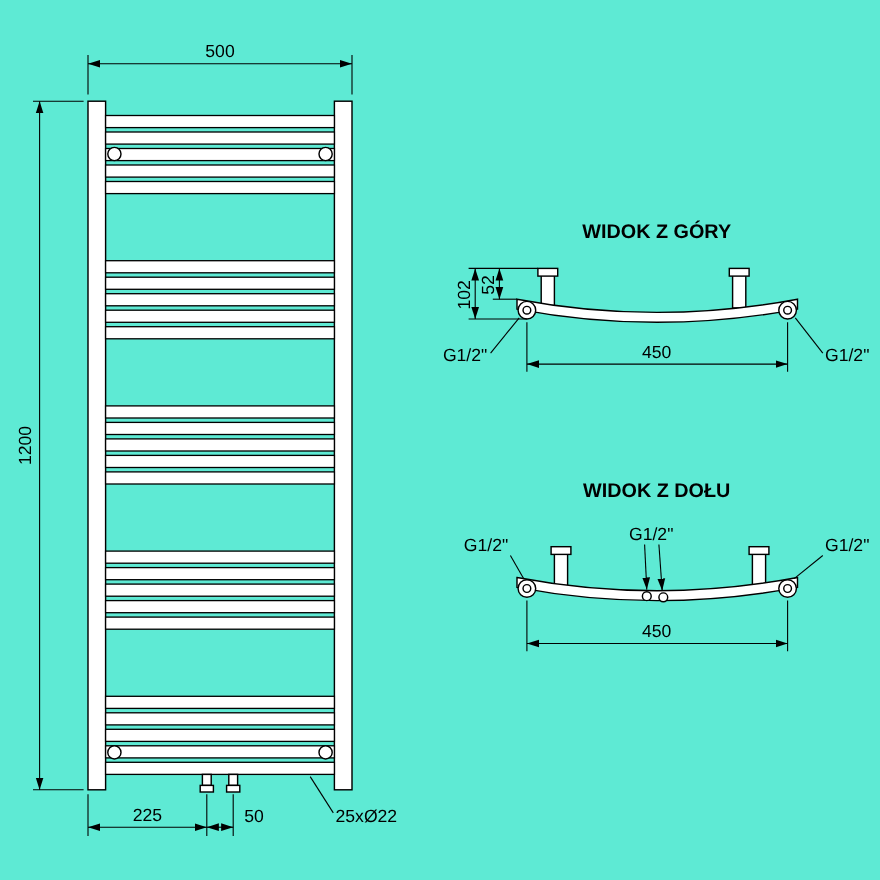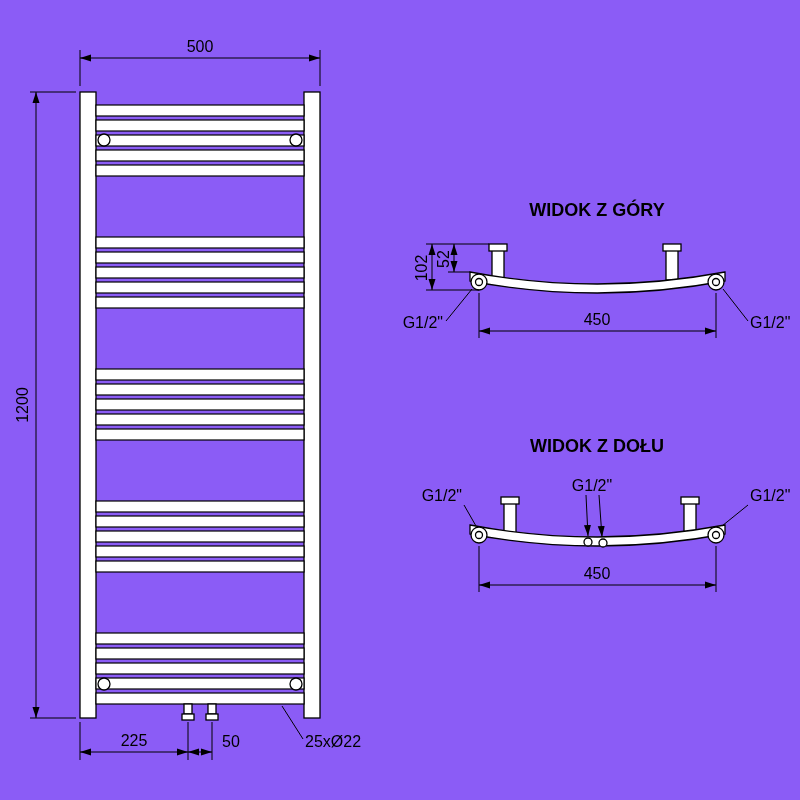--- a/index.html
+++ b/index.html
@@ -1,16 +1,16 @@
 <!DOCTYPE html>
 <html><head>
 <meta charset="utf-8">
 <style>
   html,body{margin:0;padding:0;background:#fff;}
-  .page{width:800px;height:800px;background:#8b5cf6;position:relative;overflow:hidden;}
+  .page{width:800px;height:800px;background:#5eead4;position:relative;overflow:hidden;}
   svg{display:block;}
   .shape{fill:#fff;stroke:#000;stroke-width:1.3;}
   .tube{fill:#fff;stroke:#000;stroke-width:1.2;}
   .ext{stroke:#000;stroke-width:1;fill:none;}
   .dim{stroke:#000;stroke-width:1;fill:none;marker-start:url(#arr);marker-end:url(#arr);}
   .leader{stroke:#000;stroke-width:1;fill:none;}
   .leader-arrow{stroke:#000;stroke-width:1;fill:none;marker-end:url(#arr);}
   text{font-family:"Liberation Sans",sans-serif;font-size:16px;fill:#000;}
   .title{font-size:18px;font-weight:bold;}
 </style>

